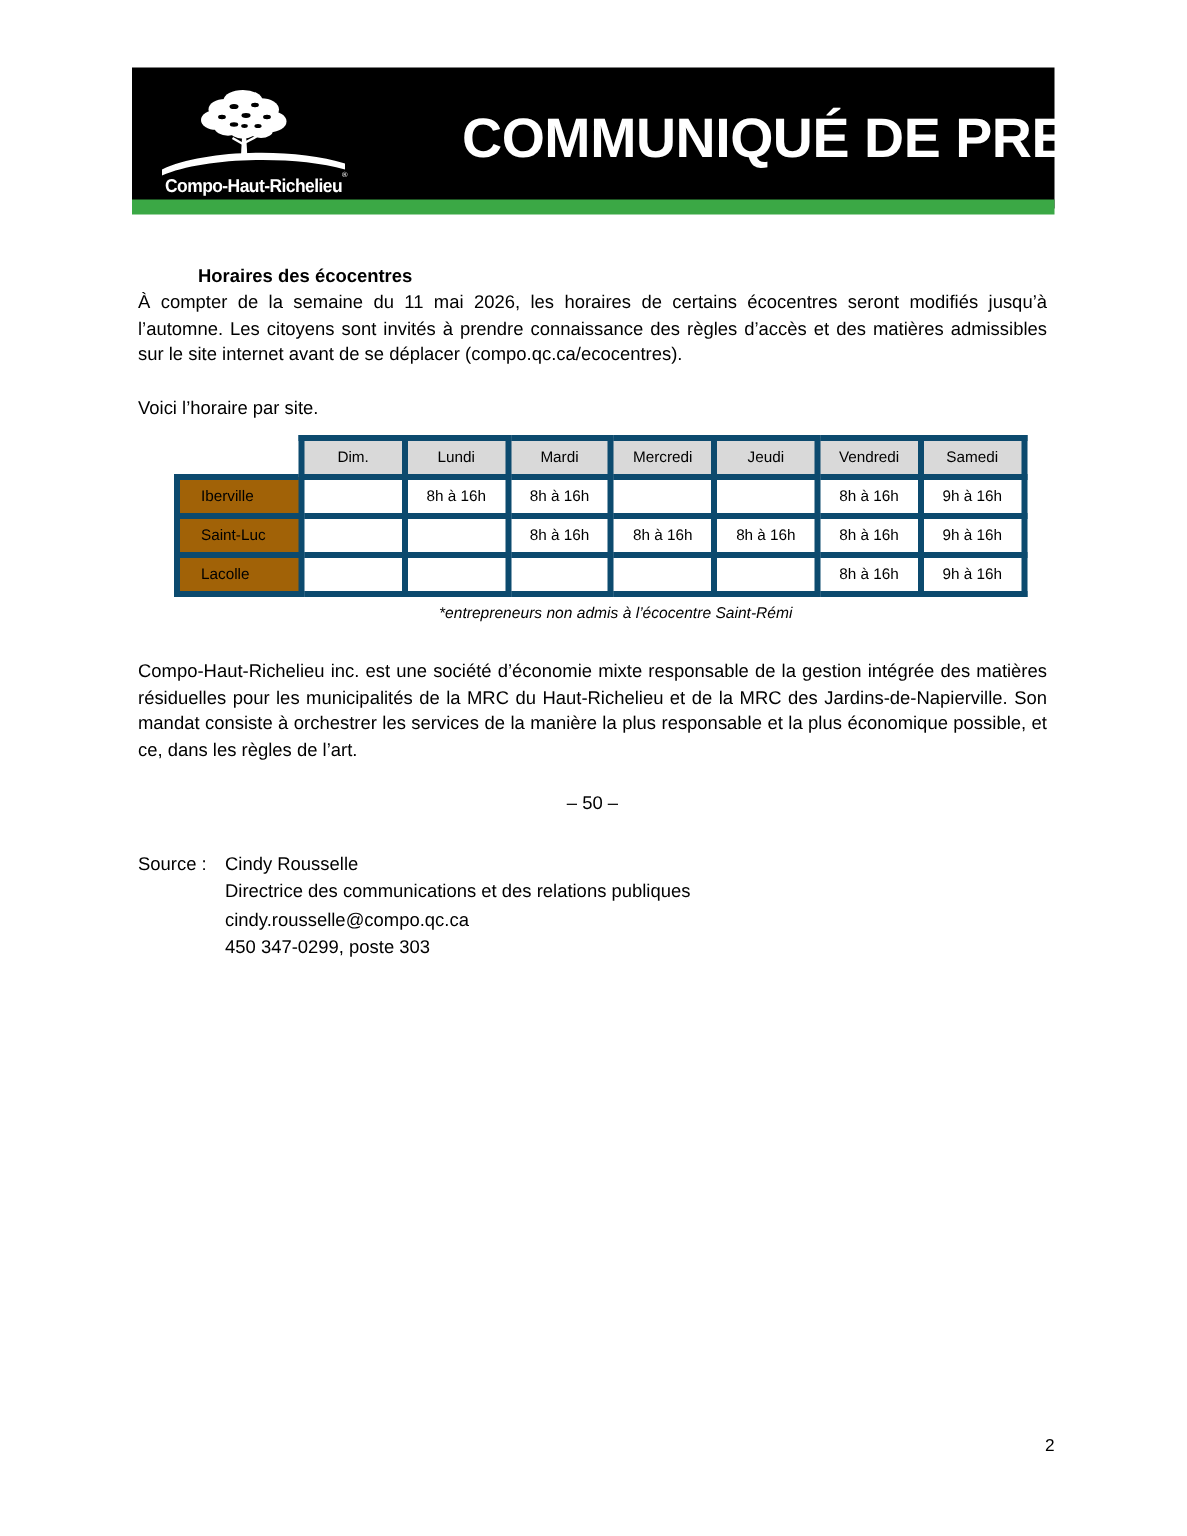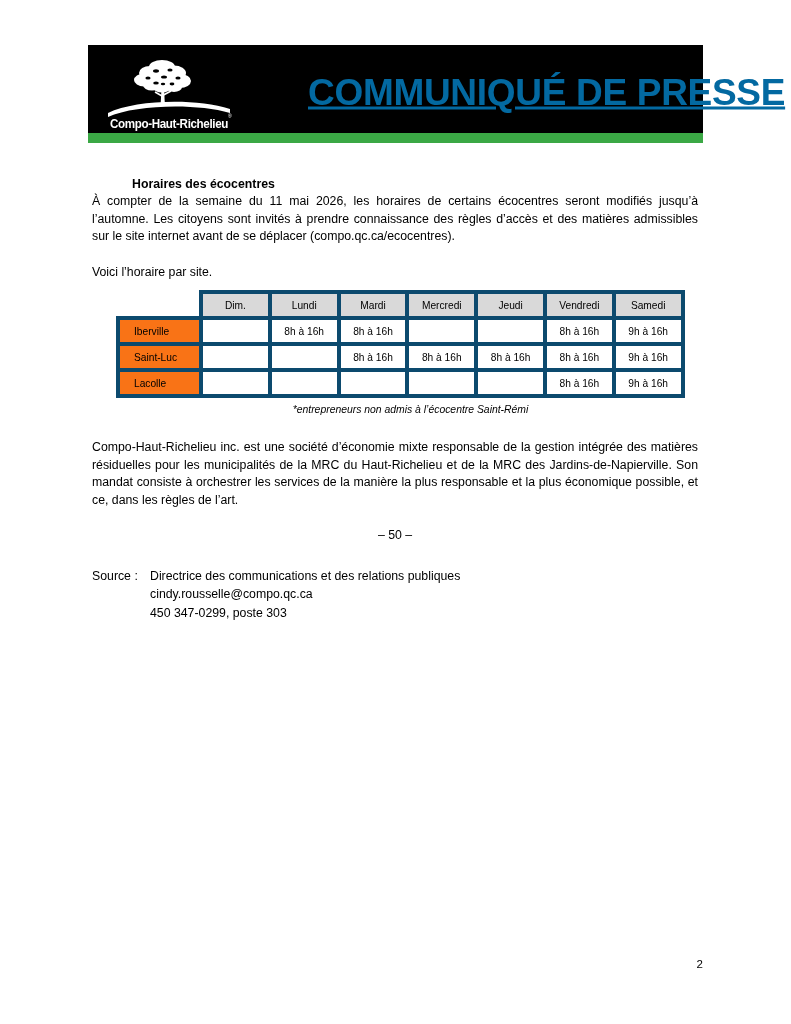--- a/index.html
+++ b/index.html
@@ -53,29 +53,28 @@
   }
   .logo-svg { display: block; }
 
   .banner-title {
     position: absolute;
     left: 220px;
     right: 10px;
     top: 50%;
     transform: translateY(-50%);
     text-align: right;
-    color: #0369a1;
+    color: #ffffff;
     font-family: "Liberation Sans", sans-serif;
     font-weight: bold;
     font-size: 37px;
     letter-spacing: -0.3px;
     line-height: 1;
     padding-right: 8px;
     white-space: nowrap;
-    text-decoration: underline;
   }
 
   
   .content {
     position: absolute;
     left: 92px;
     top: 176px;
     width: 606px;
   }
 
@@ -120,21 +119,21 @@
     padding: 0 3px;
     font-weight: normal;
     text-align: center;
     vertical-align: middle;
     background: #ffffff;
   }
   table.schedule th.day-head {
     background: #D9D9D9;
   }
   table.schedule td.site-name {
-    background: #f97316;
+    background: #a16207;
     text-align: left;
     padding-left: 14px;
   }
   table.schedule th.corner {
     border: none;
     background: #ffffff;
   }
   col.c-site { width: 83px; }
   col.c-day  { width: 68.8px; }
 
@@ -303,20 +302,21 @@
 
     <div class="spacer-18"></div>
 
     <p class="dash30">– 50 –</p>
 
     <div class="spacer-22"></div>
 
     <div class="source-block">
       <div class="source-label">Source :</div>
       <div class="source-lines">
+        <div>Cindy Rousselle</div>
         <div>Directrice des communications et des relations publiques</div>
         <div>cindy.rousselle@compo.qc.ca</div>
         <div>450 347-0299, poste 303</div>
       </div>
     </div>
 
   </div>
 
   <div class="page-number">2</div>
 

